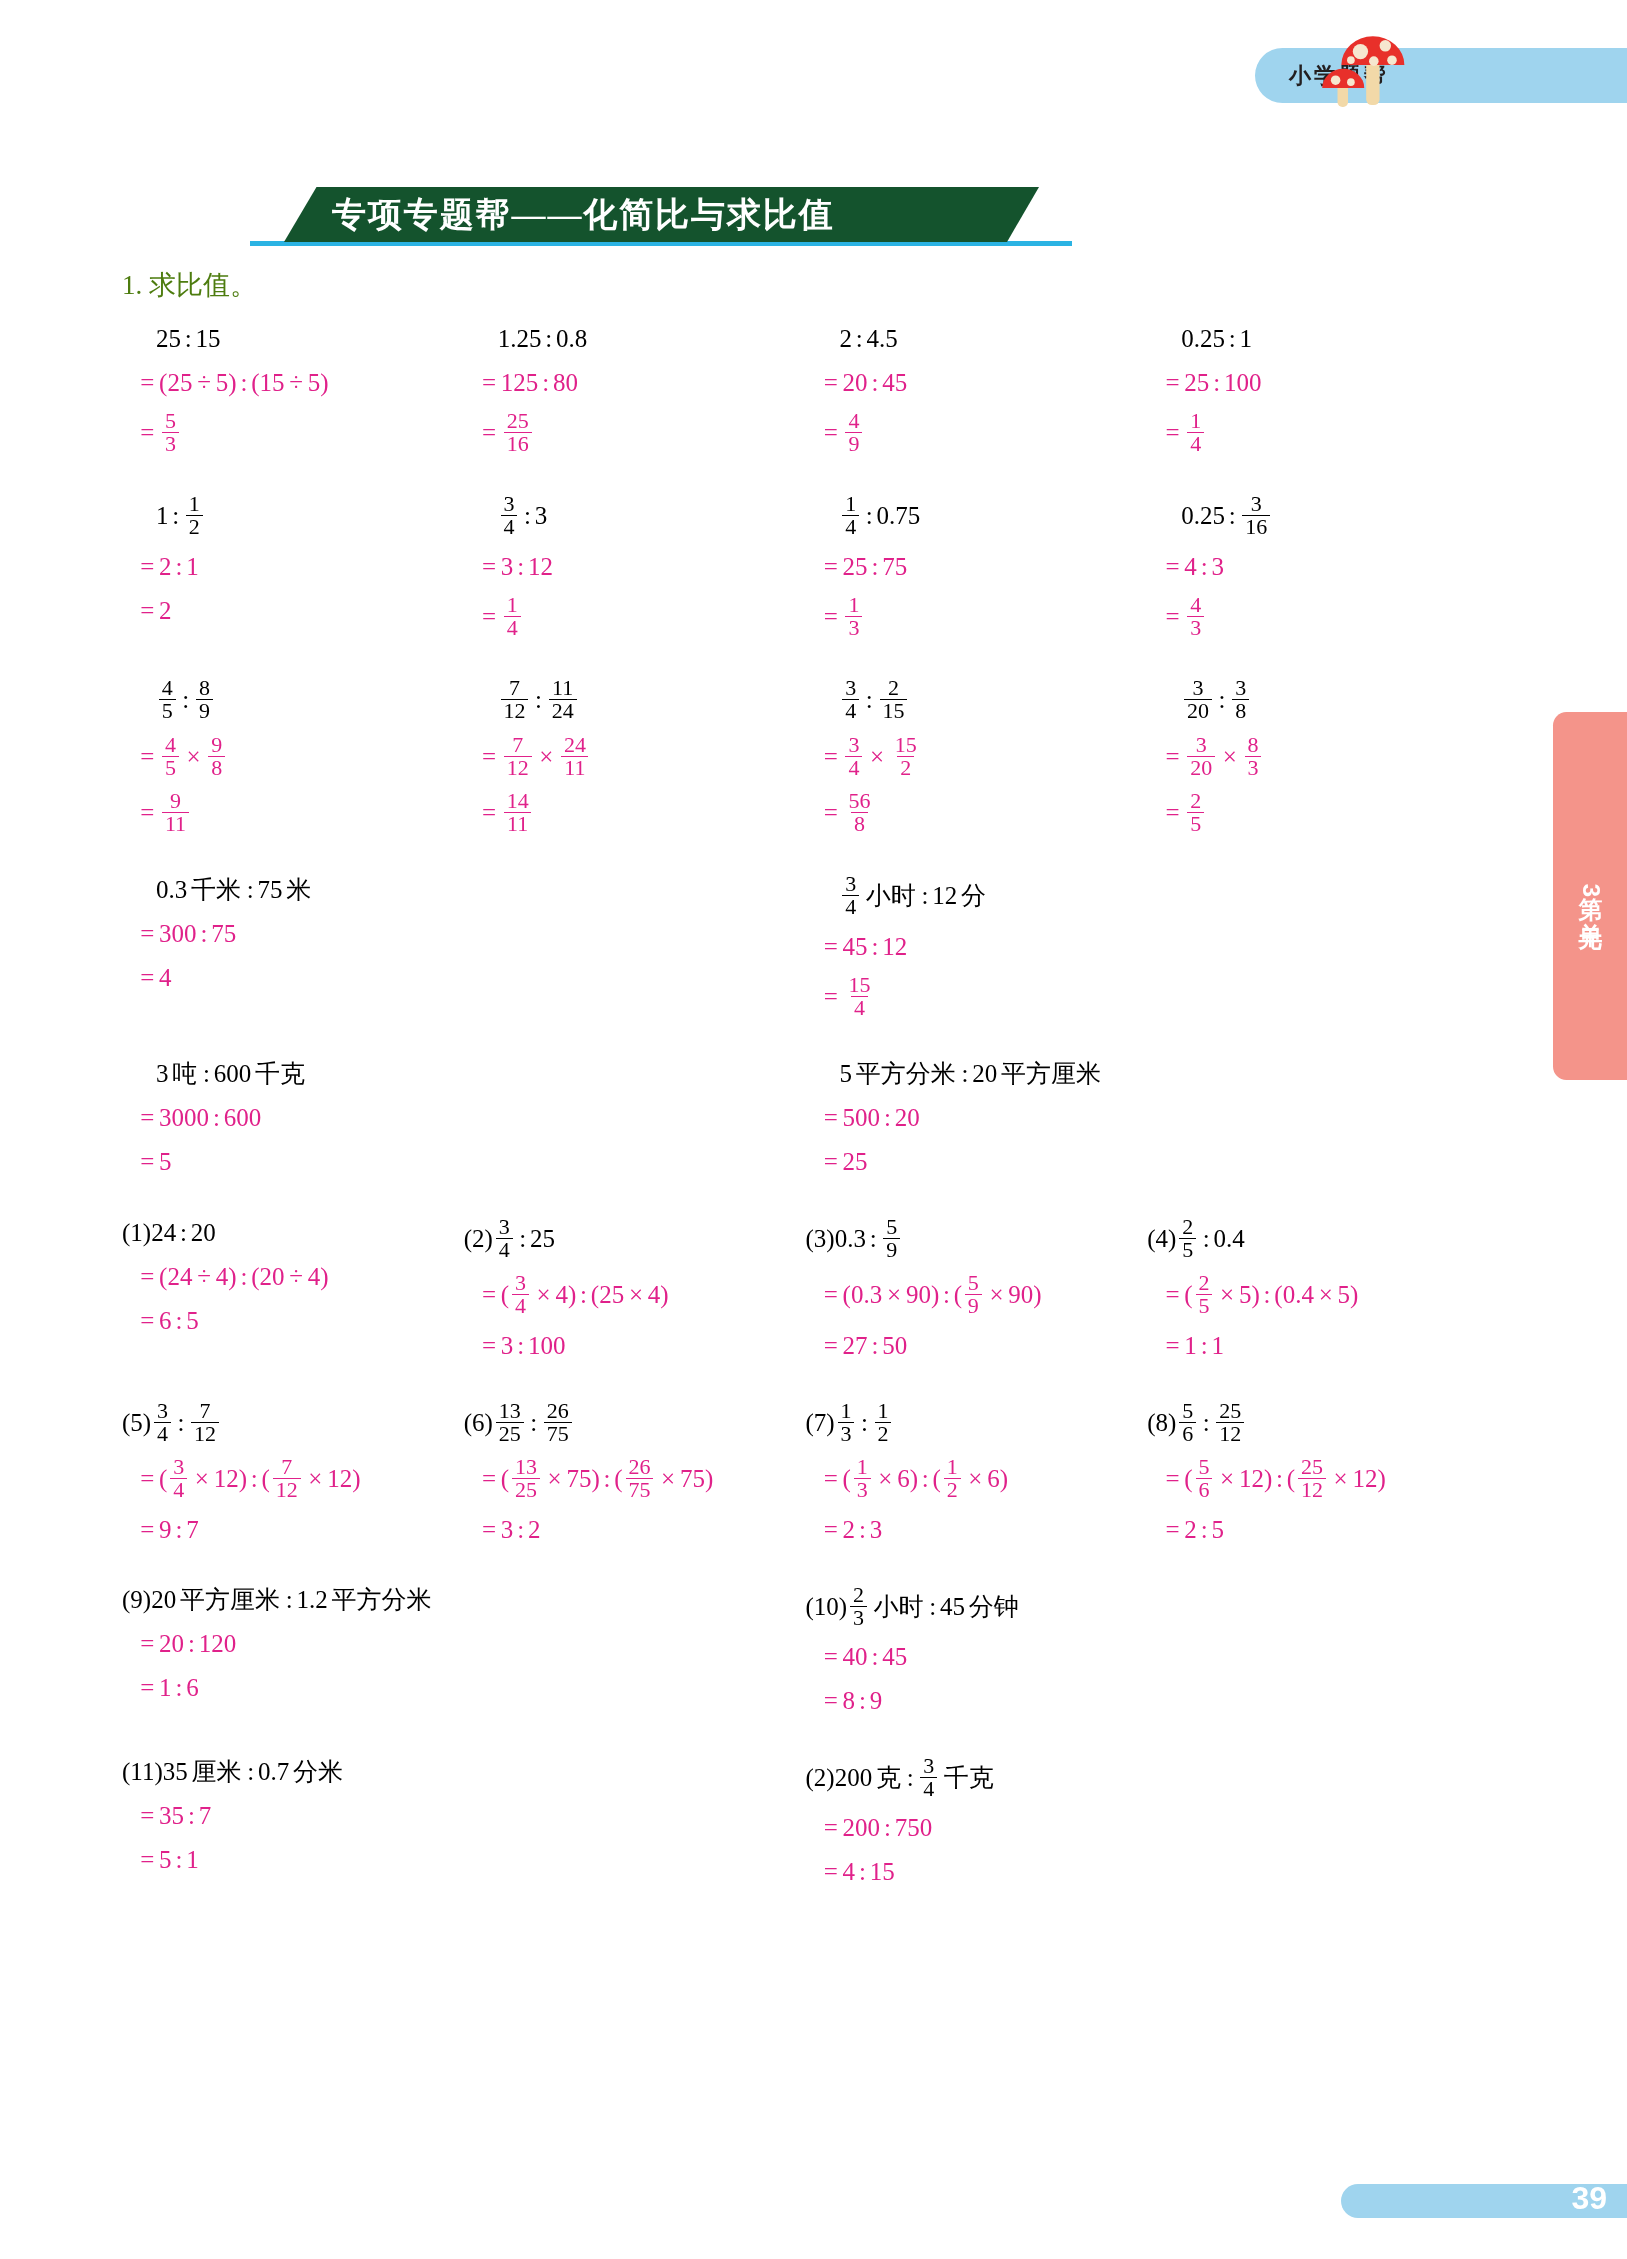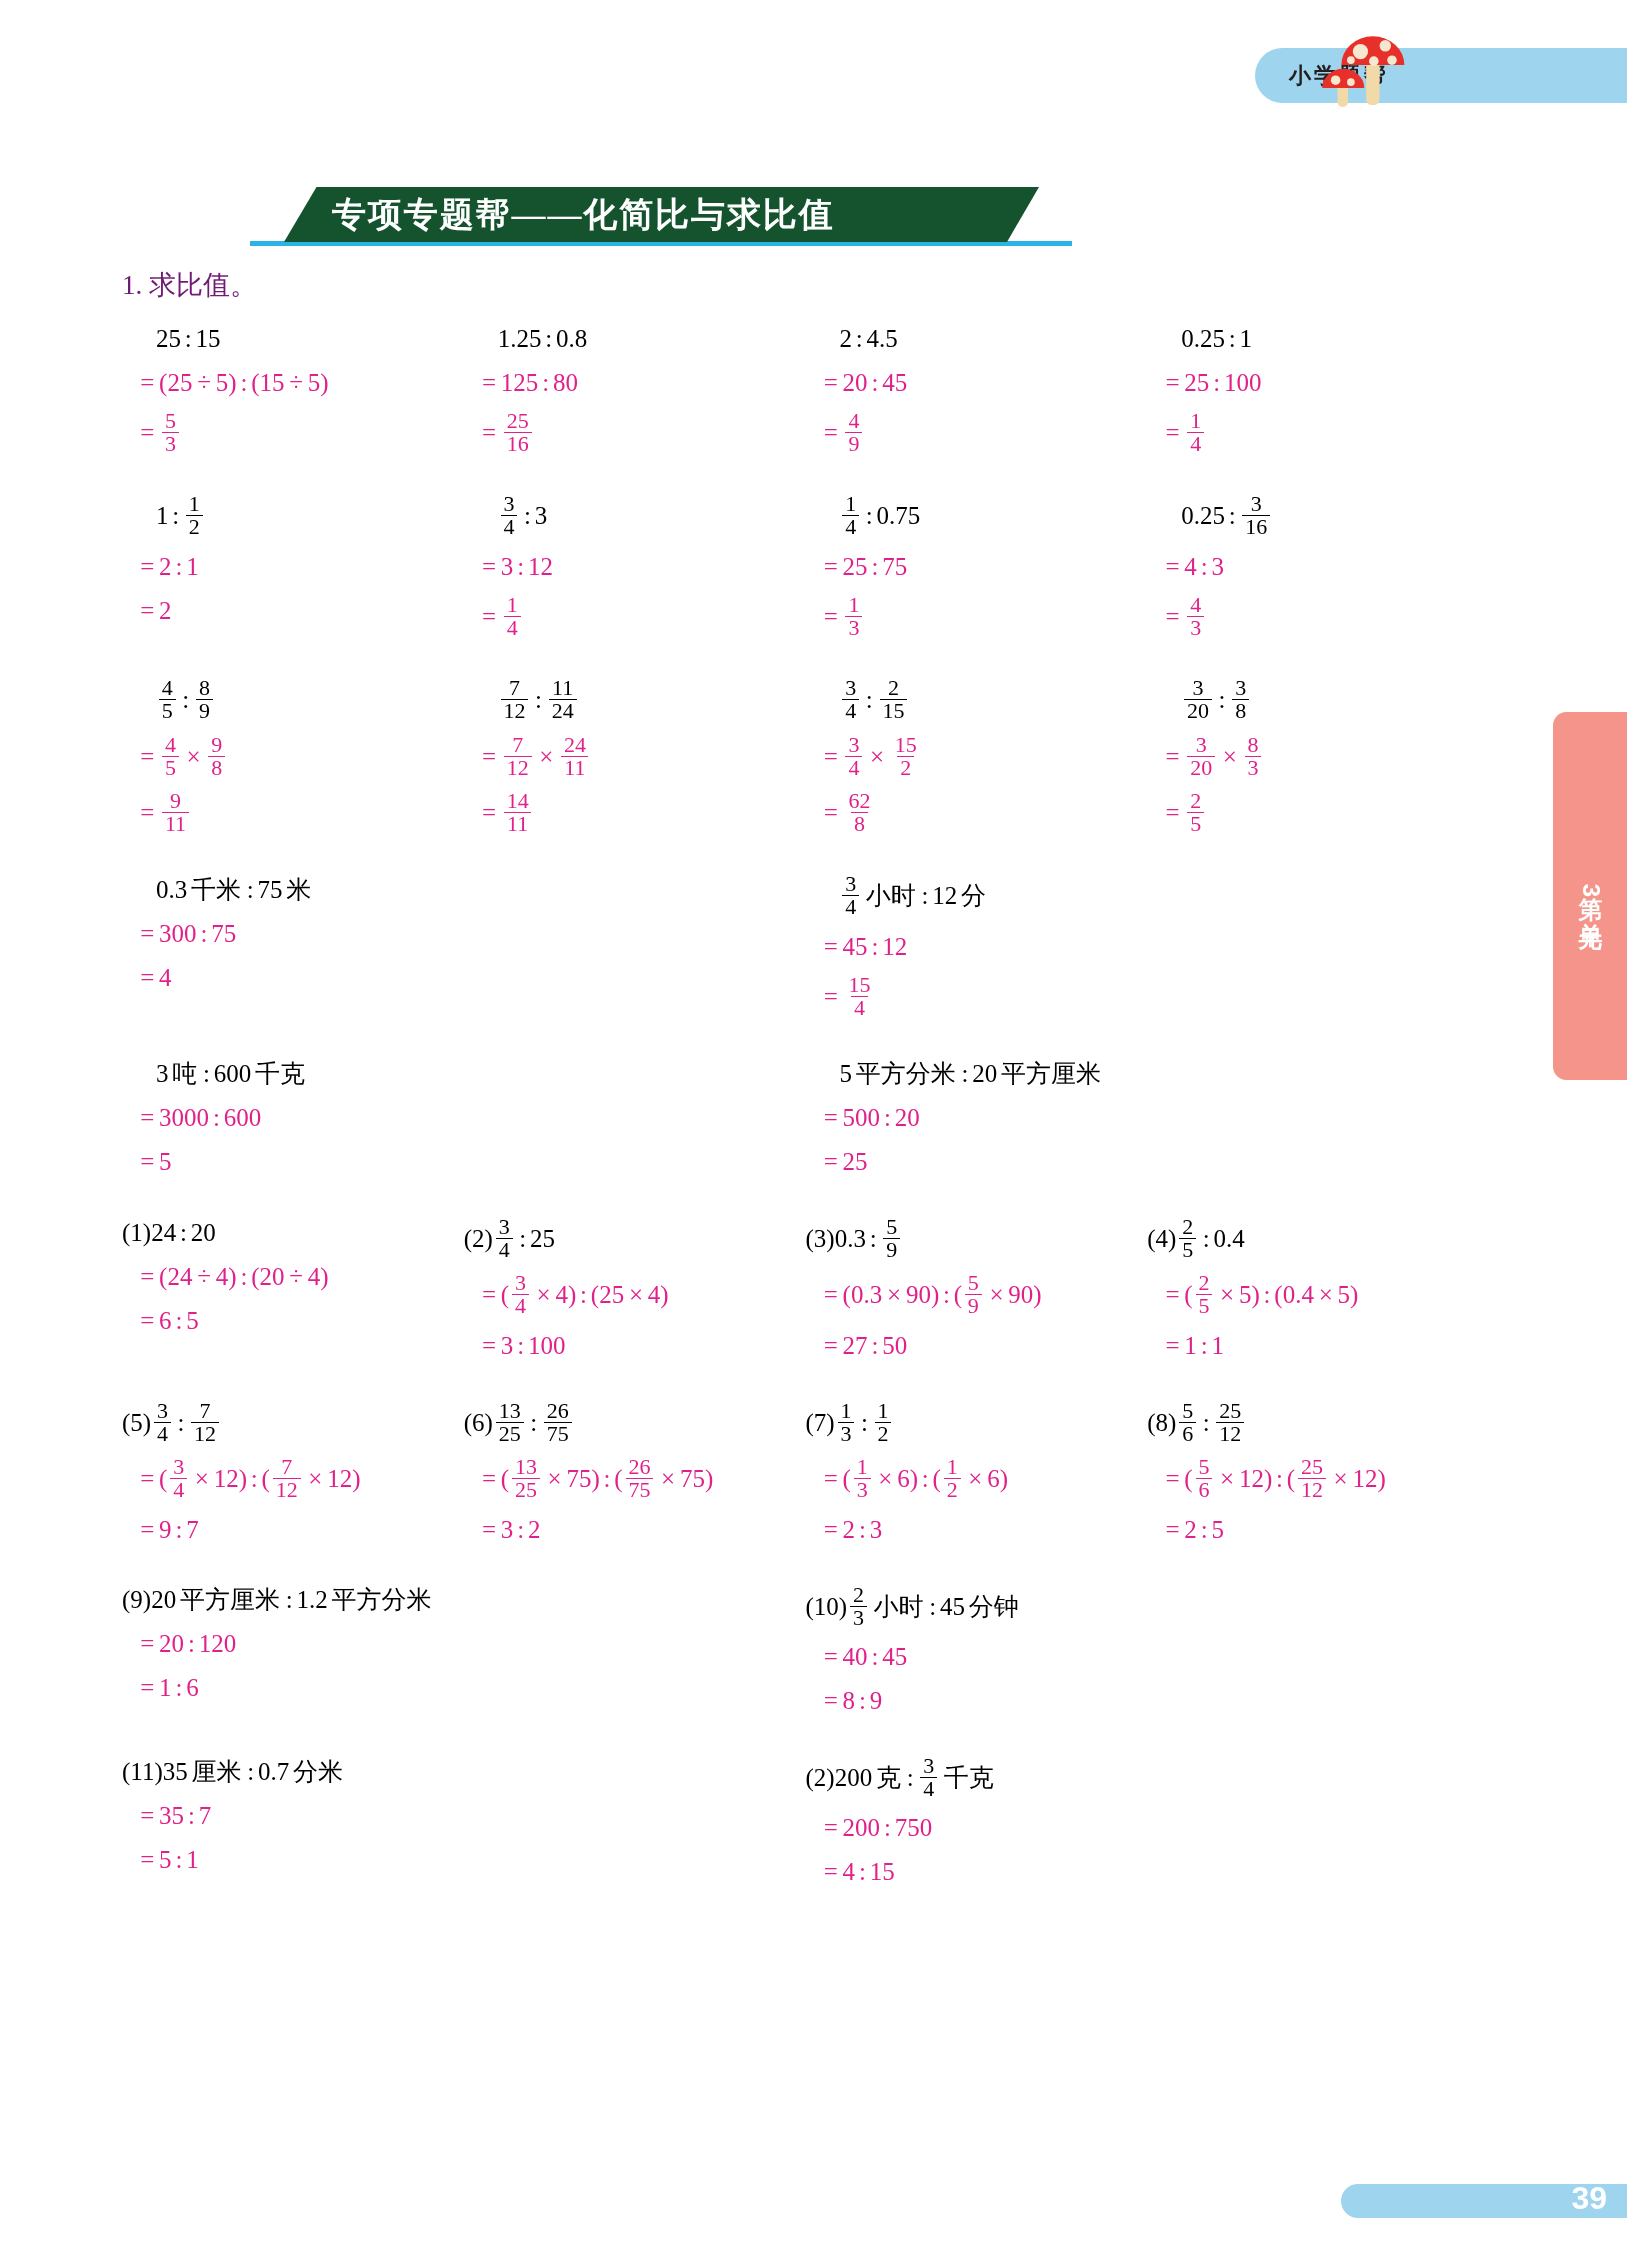--- a/index.html
+++ b/index.html
@@ -55,21 +55,21 @@
     background:#9fd4ee;border-radius:17px 0 0 17px;
   }
   .pagefoot .num{
     position:absolute;right:21px;top:-3.8px;
     font-family:"Liberation Sans","DejaVu Sans",sans-serif;
     font-size:32px;font-weight:bold;color:#ffffff;
   }
   
   .content{position:absolute;left:0;top:244px;width:1491px;}
   .section-head{
-    font-size:27px;color:#701a75;margin:23px 0 5.7px 122px;
+    font-size:27px;color:#4d7c0f;margin:23px 0 5.7px 122px;
     font-family:"Liberation Serif","DejaVu Serif",serif;
   }
   .grid4{display:flex;width:1367px;margin-left:122px;}
   .grid4 > .cell{width:373px;}
   .grid2{display:flex;width:1367px;margin-left:122px;}
   .grid2 > .cell{width:707px;}
   .cell{font-size:25px;line-height:1;}
   .q{color:#000;margin:13.4px 0 9.6px 0;min-height:32.5px;display:flex;align-items:center;}
   .q.indent{padding-left:34px;}
   .a{color:#e0218a;margin:11.5px 0;min-height:32.5px;display:flex;align-items:center;}
@@ -476,21 +476,21 @@
           <span class="op">×</span>
           <span class="tok"> </span>
           <span class="frac">
             <span class="n">15</span>
             <span class="d">2</span>
           </span>
         </div>
         <div class="a pad">
           <span class="op">=</span>
           <span class="frac">
-            <span class="n">62</span>
+            <span class="n">56</span>
             <span class="d">8</span>
           </span>
         </div>
         <div class="sp"></div>
       </div>
       <div class="cell">
         <div class="q indent">
           <span class="frac">
             <span class="n">3</span>
             <span class="d">20</span>

